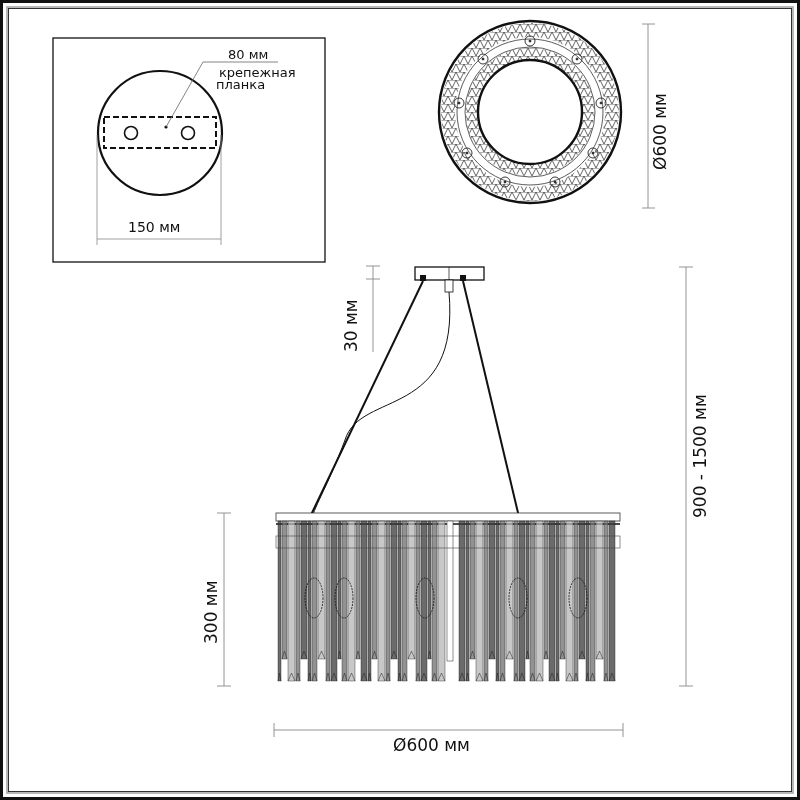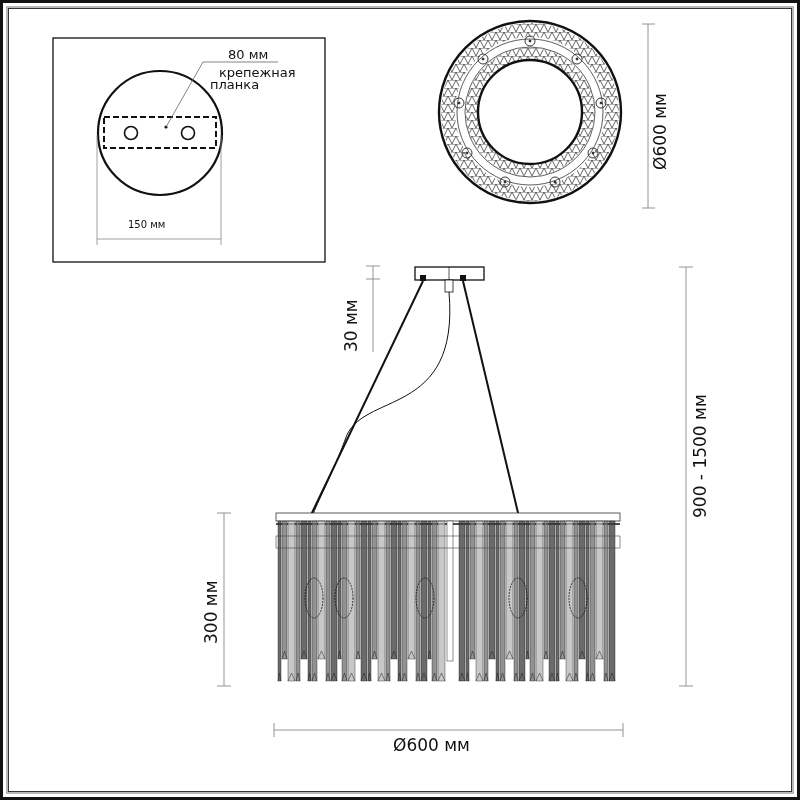--- a/index.html
+++ b/index.html
@@ -227,21 +227,21 @@
     <line x1="217" y1="686" x2="231" y2="686" stroke="#888" stroke-width="0.9"></line>
 
     <line x1="274" y1="730" x2="623" y2="730" stroke="#888" stroke-width="0.9"></line>
     <line x1="274" y1="723" x2="274" y2="737" stroke="#888" stroke-width="0.9"></line>
     <line x1="623" y1="723" x2="623" y2="737" stroke="#888" stroke-width="0.9"></line>
   </g>
 </svg>
 
 <div class="lbl small-lbl" style="left:228px; top:48px;">80 мм</div>
 <div class="lbl small-lbl" style="left:219px; top:66px;">крепежная</div>
-<div class="lbl small-lbl" style="left:210px; top:78px;">планка</div>
-<div class="lbl" style="left:128px; top:220px; font-size:10px;">150 мм</div>
+<div class="lbl small-lbl" style="left:216px; top:78px;">планка</div>
+<div class="lbl" style="left:128px; top:220px; font-size:14px;">150 мм</div>
 
 <div class="lbl dim-lbl vert" style="left:652px; top:170px;">Ø600 мм</div>
 
 <div class="lbl dim-lbl vert" style="left:343px; top:352px;">30 мм</div>
 <div class="lbl dim-lbl vert" style="left:692px; top:518px;">900 - 1500 мм</div>
 <div class="lbl dim-lbl vert" style="left:203px; top:644px;">300 мм</div>
 <div class="lbl dim-lbl" style="left:393px; top:737px;">Ø600 мм</div>
 
 </body></html>

